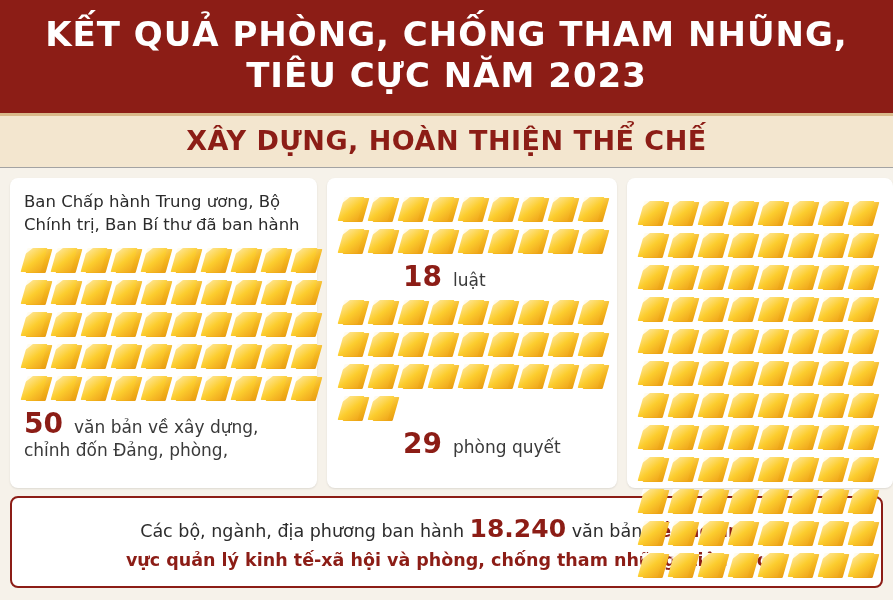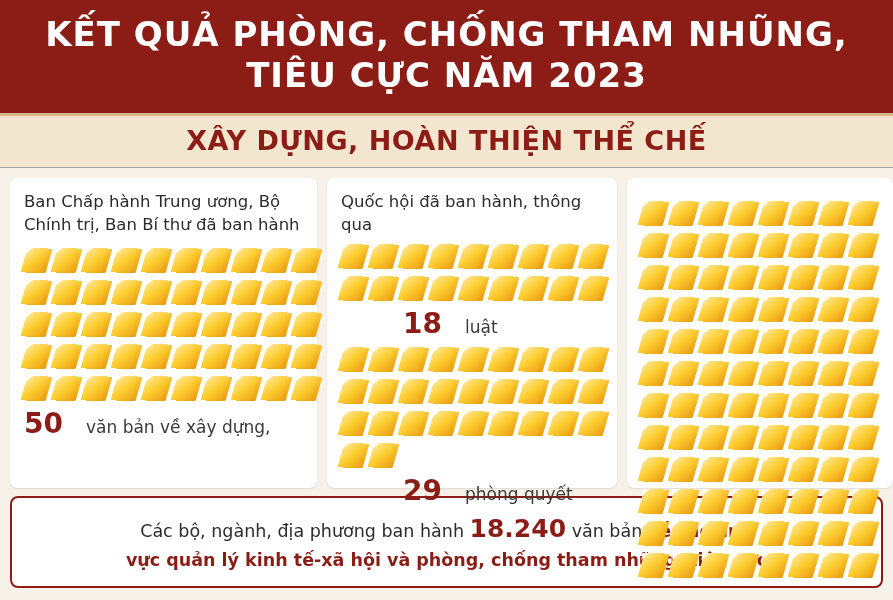--- a/index.html
+++ b/index.html
@@ -122,21 +122,21 @@
     font-family: "DejaVu Sans", sans-serif;
   }
   .stat-unit {
     color: #3a3a3a;
     font-size: 17px;
     font-family: "DejaVu Sans", sans-serif;
   }
   .inline-stat {
     display: flex;
     align-items: baseline;
-    gap: 20px;
+    gap: 8px;
     margin-top: 2px;
   }
   
   .block { margin-top: 4px; }
   .c2-stat {
     margin-top: 2px;
     margin-left: 62px;
   }
   
   .footer {
@@ -431,24 +431,24 @@
           <span class="doc">
             <span class="sheet back"></span>
             <span class="sheet"></span>
             <span class="fold"></span>
           </span>
         </div>
       <div class="inline-stat">
         <span class="stat-number">50</span>
         <span class="stat-unit">văn bản về xây dựng,</span>
       </div>
+      <div class="stat-unit">chỉnh đốn Đảng, phòng,</div>
     </div>
 
     <div class="card col2">
-      <div class="card-label">Quốc hội đã ban hành, thông qua</div>
 
       <div class="block">
         <div class="doc-grid tight" id="grid-col2a" style="width: 270px;">
             <span class="doc">
               <span class="sheet back"></span>
               <span class="sheet"></span>
               <span class="fold"></span>
             </span>
             <span class="doc">
               <span class="sheet back"></span>

